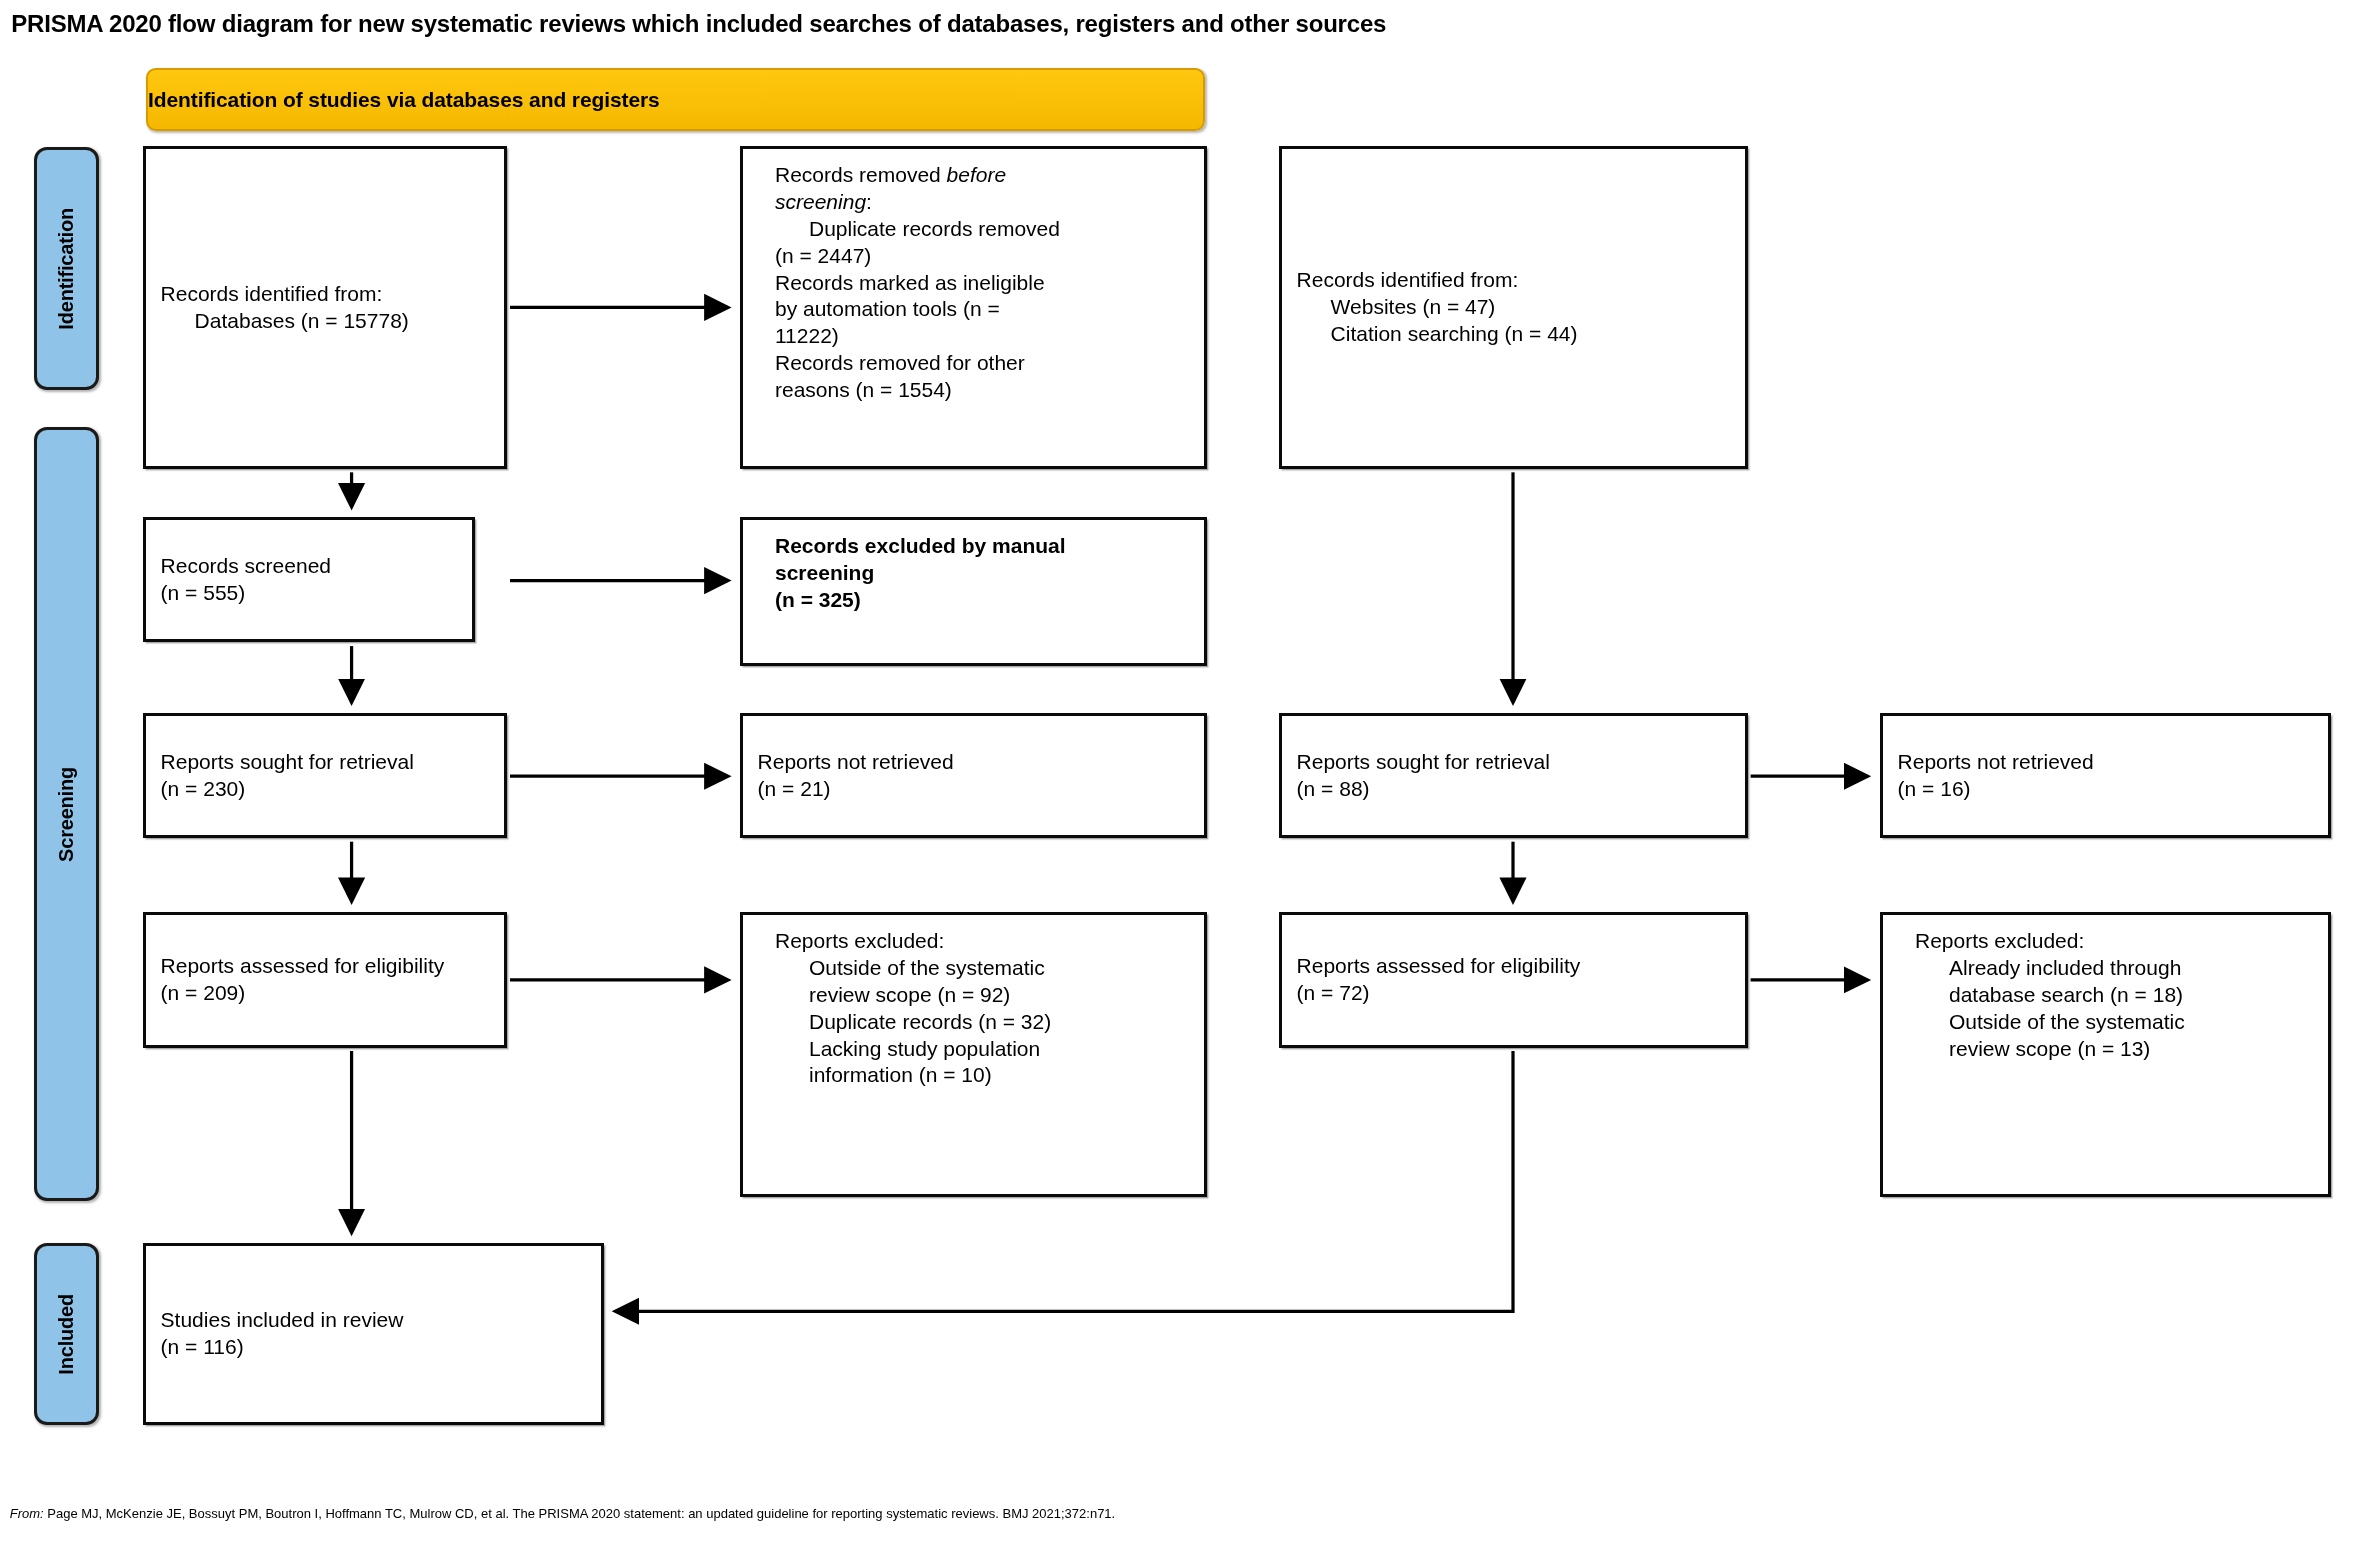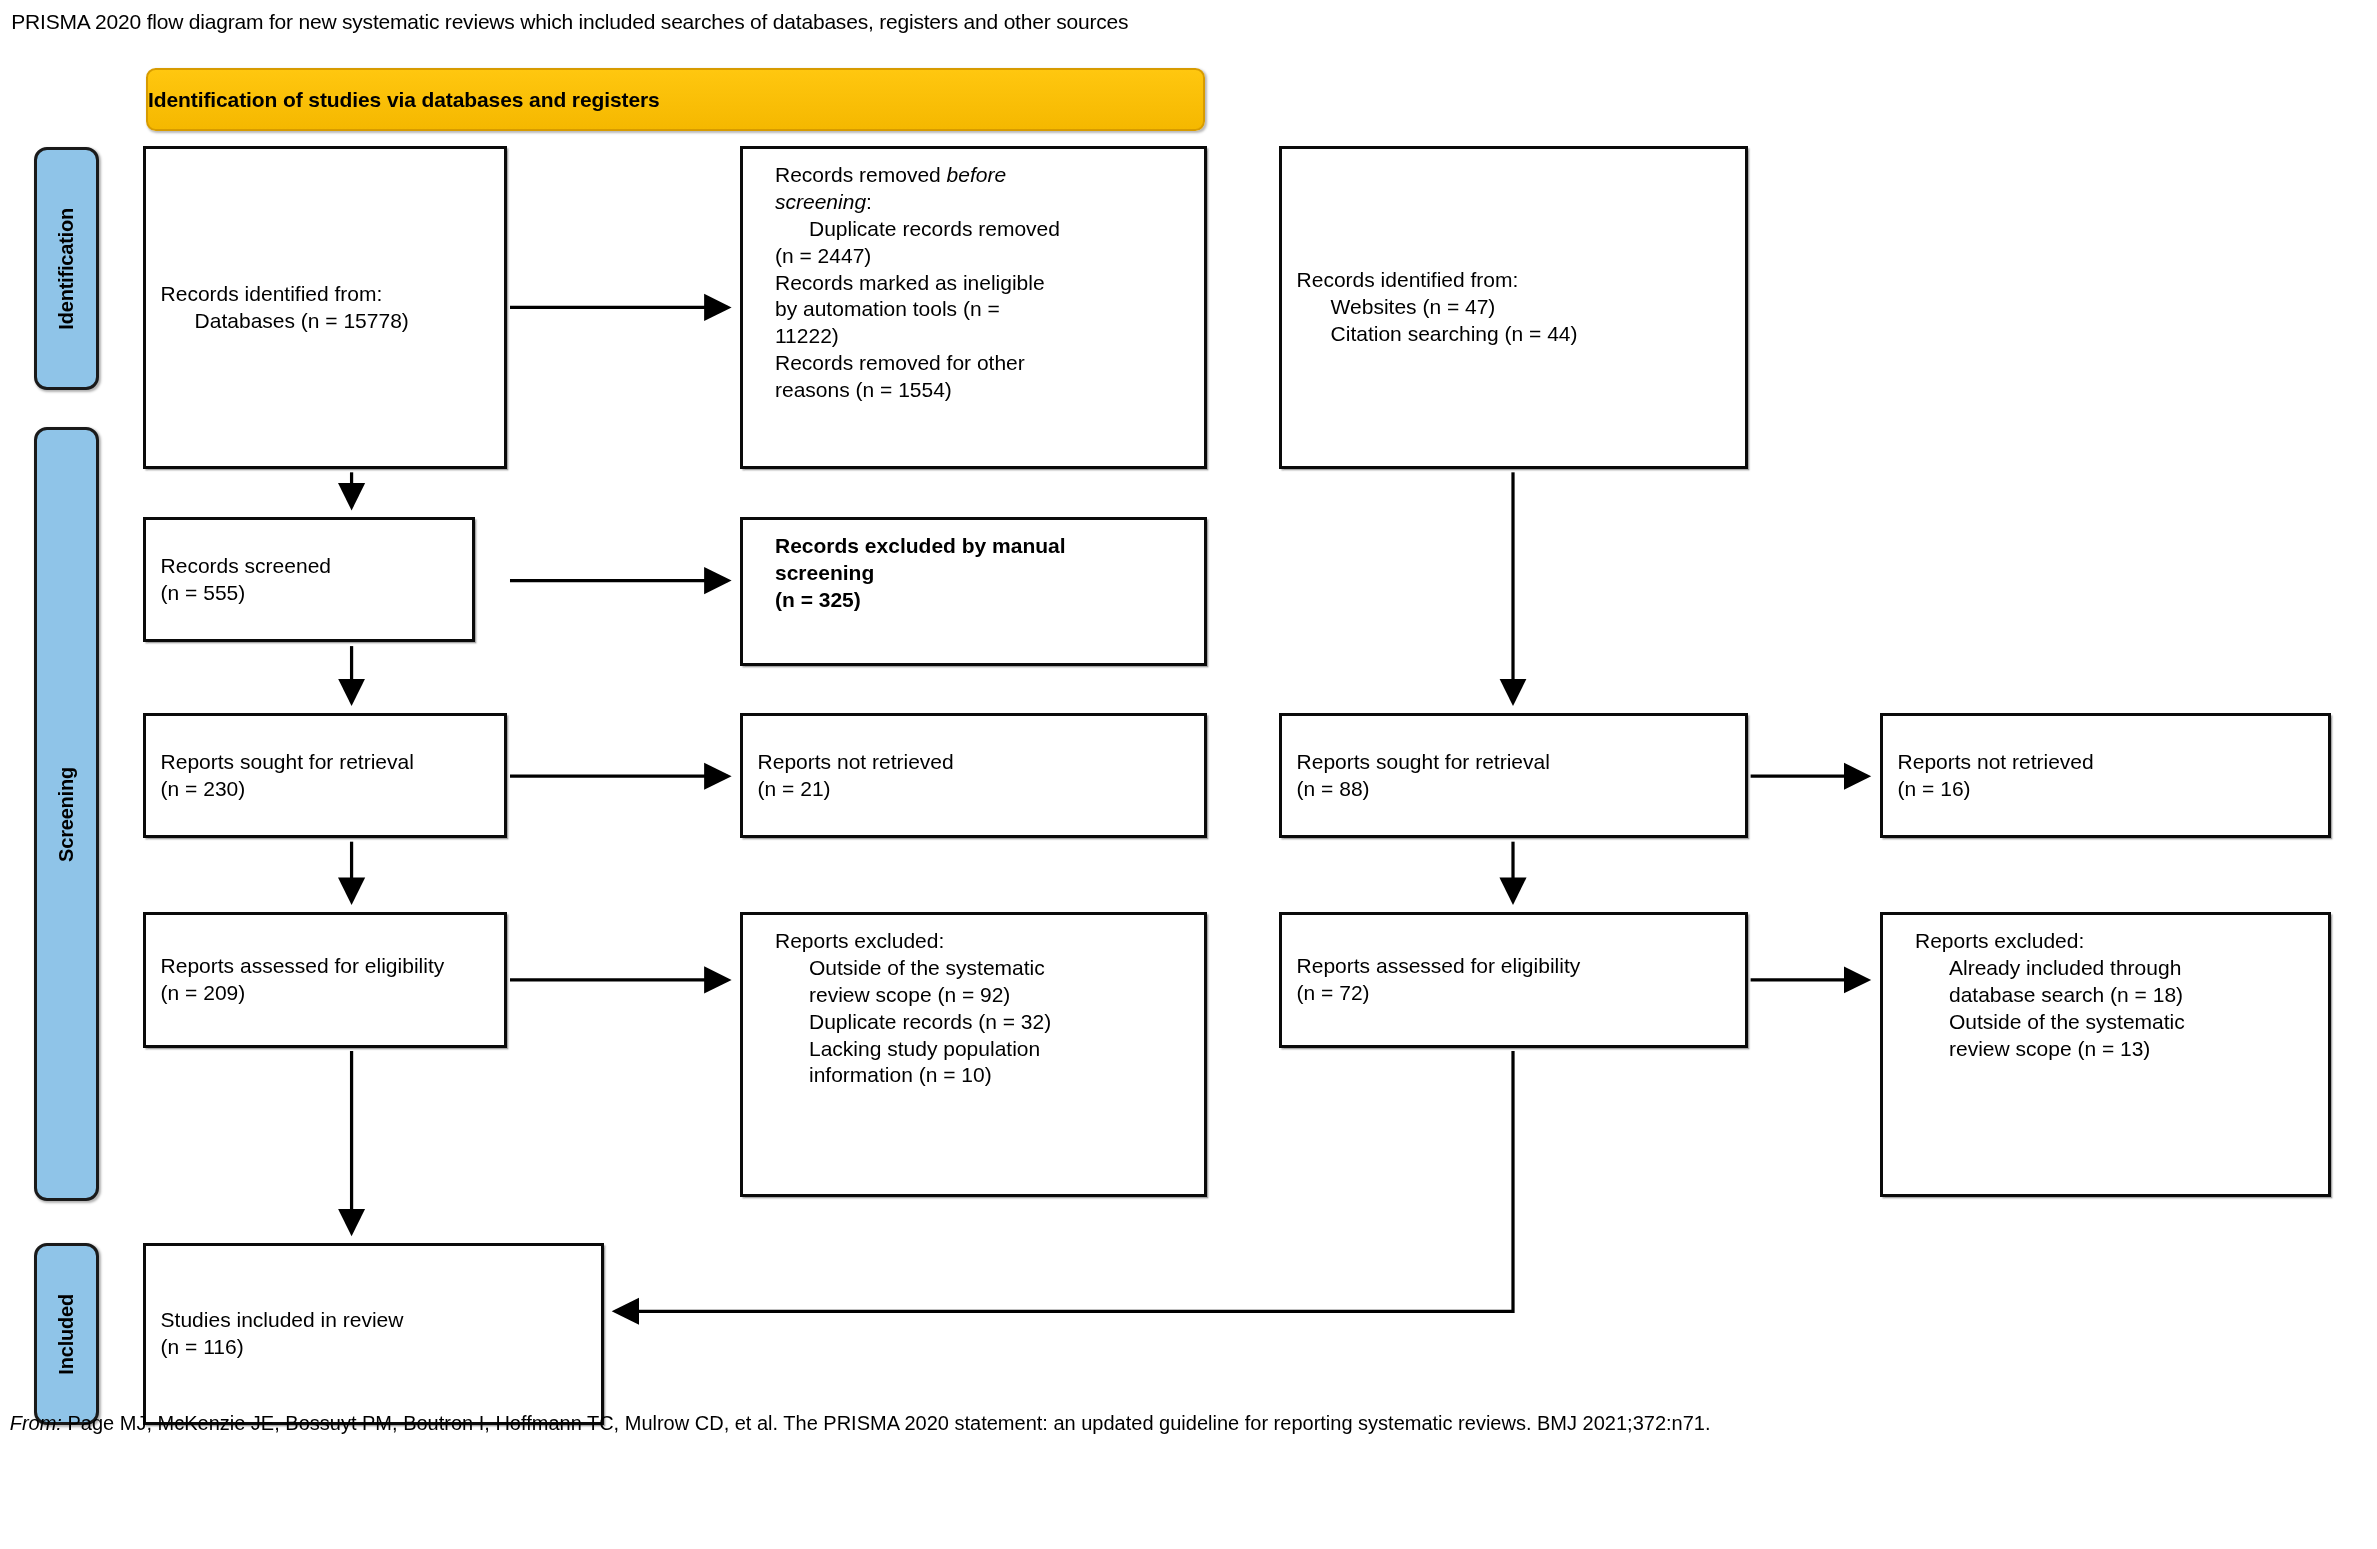--- a/index.html
+++ b/index.html
@@ -19,22 +19,22 @@
     background: #ffffff;
     overflow: hidden;
   }
 
   
   .page-title {
     position: absolute;
     left: 11.3px;
     top: 9.7px;
     width: 2102px;
-    font-size: 21px;
-    font-weight: normal;
+    font-size: 24px;
+    font-weight: bold;
     letter-spacing: -0.2px;
     line-height: 1.15;
   }
 
   
   .col-header {
     position: absolute;
     height: 63px;
     background: linear-gradient(#FFC70F, #F5B800);
     border: 2.4px solid #D79B00;
@@ -125,23 +125,23 @@
     left: 0; top: 0;
     width: 2377px;
     height: 1550px;
     pointer-events: none;
   }
 
   
   .footer {
     position: absolute;
     left: 9.7px;
-    top: 1410px;
+    top: 1505px;
     width: 2352px;
-    font-size: 20px;
+    font-size: 13px;
     line-height: 1.38;
   }
   .footer .from-label { font-style: italic; }
   .footer .link-lead  { color: #3A36CF; }
   .footer .link-url   { color: #1414E0; text-decoration: underline; }
 </style>
 </head>
 <body>
 
 <div id="page">

